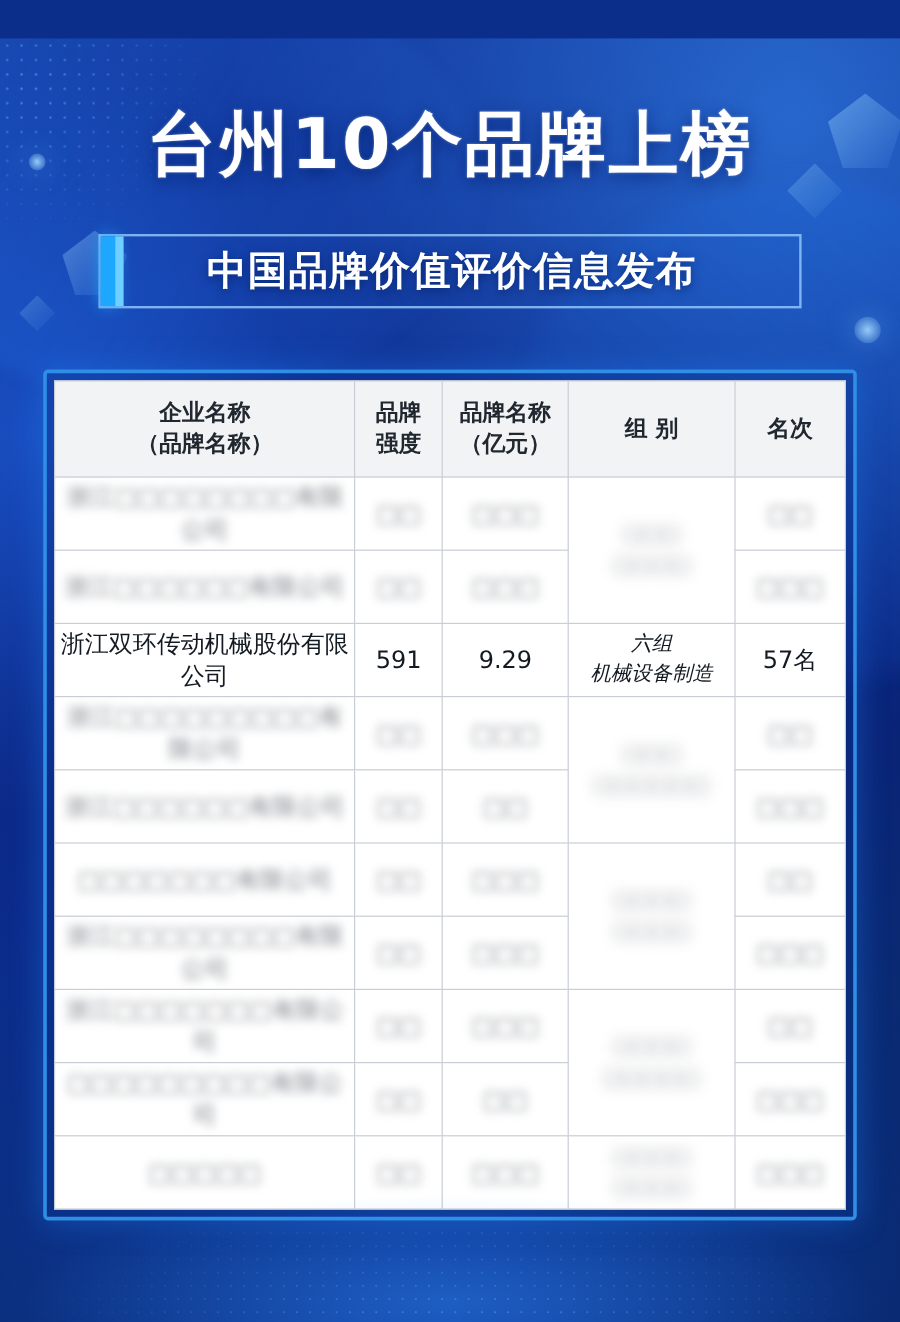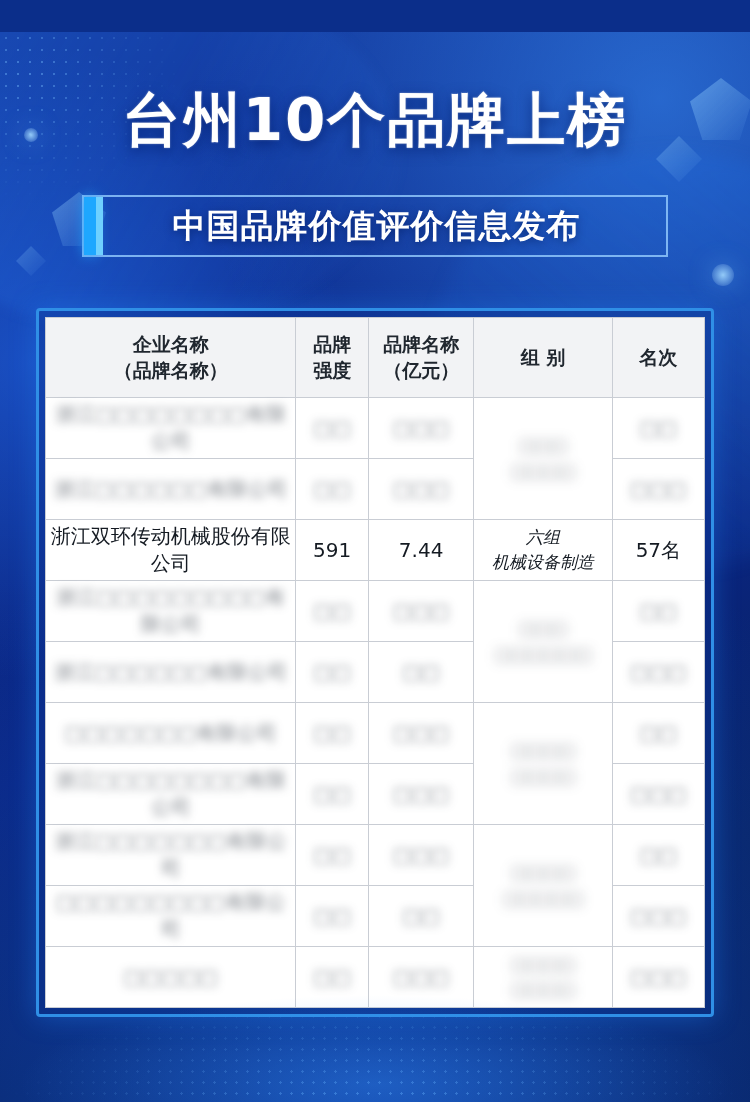--- a/index.html
+++ b/index.html
@@ -274,21 +274,21 @@
         </tr>
         <tr>
           <td class="blur">浙江□□□□□□有限公司</td>
           <td class="blur">□□</td>
           <td class="blur">□□□</td>
           <td class="blur">□□□</td>
         </tr>
         <tr class="highlight-row">
           <td>浙江双环传动机械股份有限公司</td>
           <td>591</td>
-          <td>7.44</td>
+          <td>9.29</td>
           <td class="group-cell" rowspan="1">
             <div>六组</div>
             <div>机械设备制造</div>
           </td>
           <td>57名</td>
         </tr>
         <tr>
           <td class="blur">浙江□□□□□□□□□有限公司</td>
           <td class="blur">□□</td>
           <td class="blur">□□□</td>

